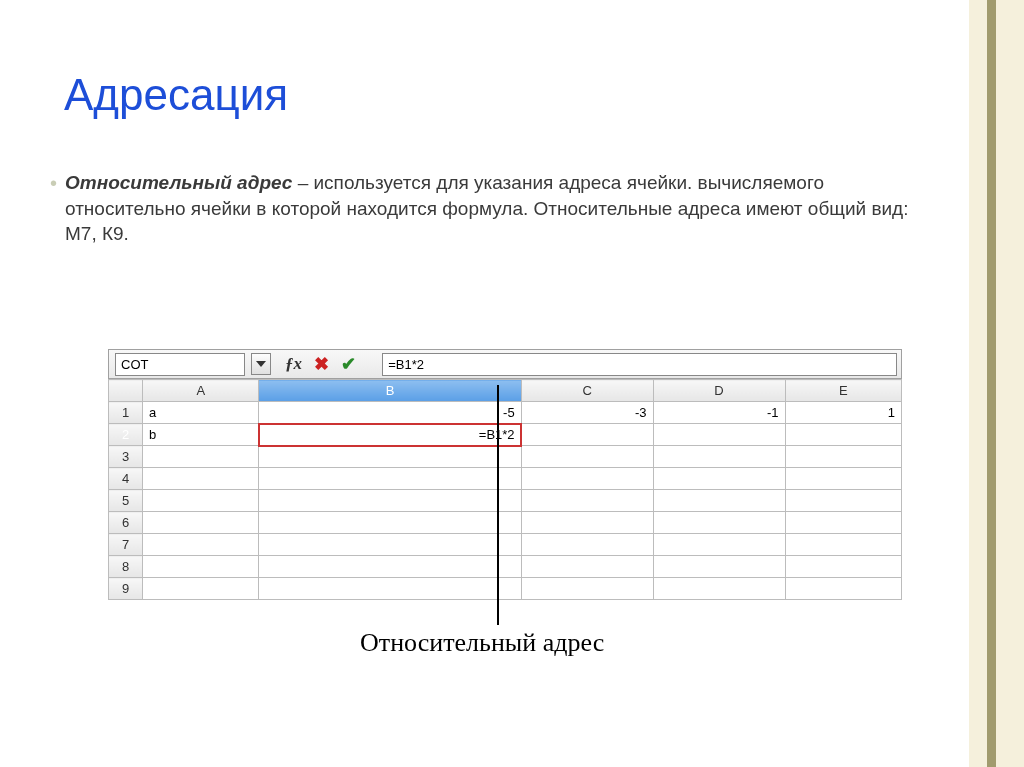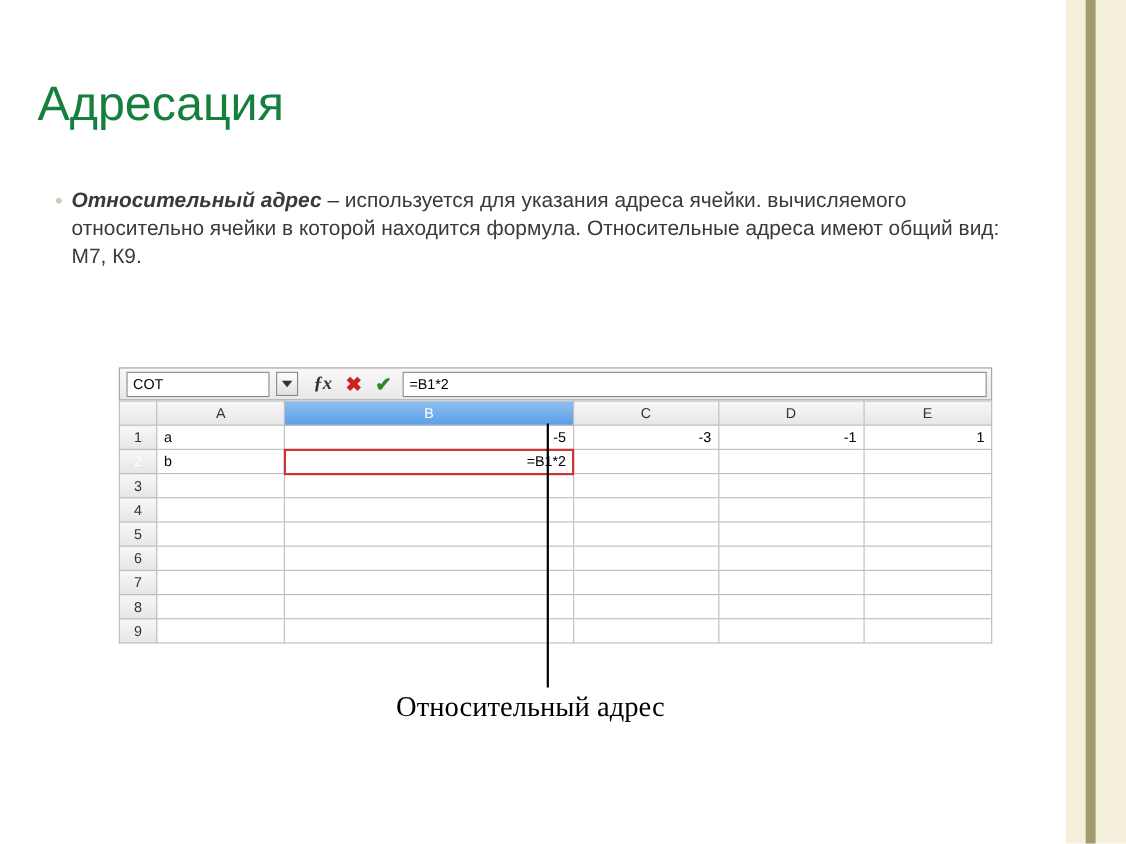--- a/index.html
+++ b/index.html
@@ -21,39 +21,39 @@
     top: 0; right: 0; width: 55px; height: 100%;
     background: #f5f0dc;
   }
   .right-strip-narrow {
     position: absolute;
     top: 0; right: 28px; width: 9px; height: 100%;
     background: #a19b6e;
   }
   .title {
     position: absolute;
-    top: 70px; left: 34px;
+    top: 70px; left: 64px;
     font-size: 44px;
-    color: #15803d;
+    color: #1d4ed8;
     font-weight: normal;
   }
   .content {
     position: absolute;
     top: 170px; left: 50px; right: 90px;
     font-size: 19px;
     color: #3a3a3a;
     line-height: 1.35;
   }
   .p1 { text-indent: 60px; margin-bottom: 4px; }
   .bullet-row { display: flex; align-items: flex-start; gap: 8px; }
   .bullet-dot { color: #c9cdb5; font-size: 20px; line-height: 1.35; }
   .emph { font-weight: bold; font-style: italic; }
   .spreadsheet-img {
     position: absolute;
-    top: 334px; left: 80px;
+    top: 349px; left: 80px;
     width: 822px;
     padding-left: 28px;
   }
   .fbar {
     display: flex;
     align-items: center;
     height: 30px;
     border: 1px solid #a0a0a0;
     background: linear-gradient(#f8f8f8,#e9e9e9);
     font-size: 14px;
@@ -68,21 +68,21 @@
     font-size: 13px;
   }
   .dropdown-btn {
     width: 20px; height: 22px;
     border: 1px solid #888;
     background: linear-gradient(#fdfdfd,#e0e0e0);
     margin-right: 14px;
     display: flex; align-items: center; justify-content: center;
   }
   .dropdown-btn svg { width: 10px; height: 6px; }
-  .fbar-icons { display: flex; align-items: center; gap: 12px; margin-right: 10px; }
+  .fbar-icons { display: flex; align-items: center; gap: 12px; margin-right: 26px; }
   .fx-icon { font-style: italic; font-weight: bold; font-family: "Times New Roman", serif; font-size: 17px; color: #333; }
   .x-icon { color: #c22; font-weight: bold; font-size: 18px; }
   .check-icon { color: #2a8a2a; font-weight: bold; font-size: 18px; }
   .formula-field {
     flex: 1; height: 23px;
     border: 1px solid #888;
     background: #fff;
     display: flex; align-items: center;
     padding: 0 5px;
     font-size: 13px;

